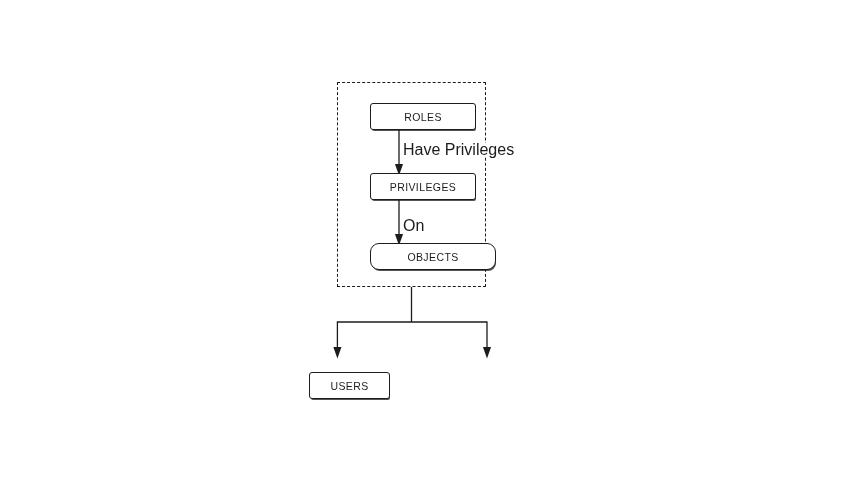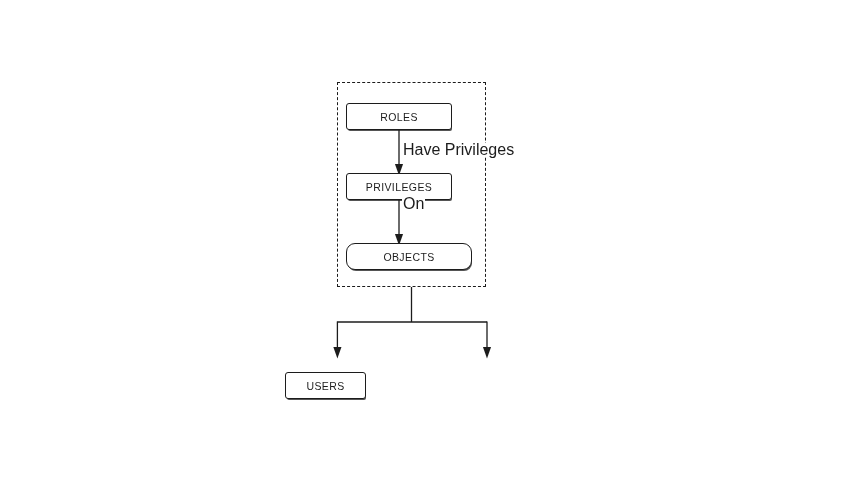--- a/index.html
+++ b/index.html
@@ -46,38 +46,39 @@
     justify-content: center;
     background: var(--node-fill);
     border: 1.5px solid var(--stroke);
     border-radius: 3px;
     
     box-shadow: 1px 2px 0 -1px rgba(28,28,28,0.75);
     color: var(--text);
     font-size: 10.5px;
     letter-spacing: 0.4px;
     white-space: nowrap;
+    margin-left: 24px;
   }
   .node.rounded { border-radius: 9px; }
   .node-roles      { left: 346px; top: 103px; width: 106px; height: 27px; }
   .node-privileges { left: 346px; top: 173px; width: 106px; height: 27px; justify-content: center; }
   .node-objects    { left: 346px; top: 243px; width: 126px; height: 27px; }
   .node-users      { left: 285px; top: 372px; width: 81px; height: 27px; }
   .node-teams      { left: 433px; top: 356px; width: 107px; height: 27px; }
   .edge-label {
     position: absolute;
     font-size: 16px;
     line-height: 14px;
     color: var(--text);
     white-space: nowrap;
     background: var(--bg);
     padding: 0 1px;
   }
   .edge-label-have-privileges { left: 402px; top: 143px; }
-  .edge-label-on              { left: 402px; top: 197px; }
+  .edge-label-on              { left: 402px; top: 219px; }
 </style>
 </head>
 <body>
 
 <div class="stage">
 
   <svg class="connectors" width="850" height="478" viewBox="0 0 850 478" xmlns="http://www.w3.org/2000/svg">
     <defs>
       <marker id="arrowhead" viewBox="0 0 10 8" markerWidth="10" markerHeight="8" refX="1" refY="4" orient="auto">
         <path d="M0,0.8 L9,4 L0,7.2 Z"></path>

